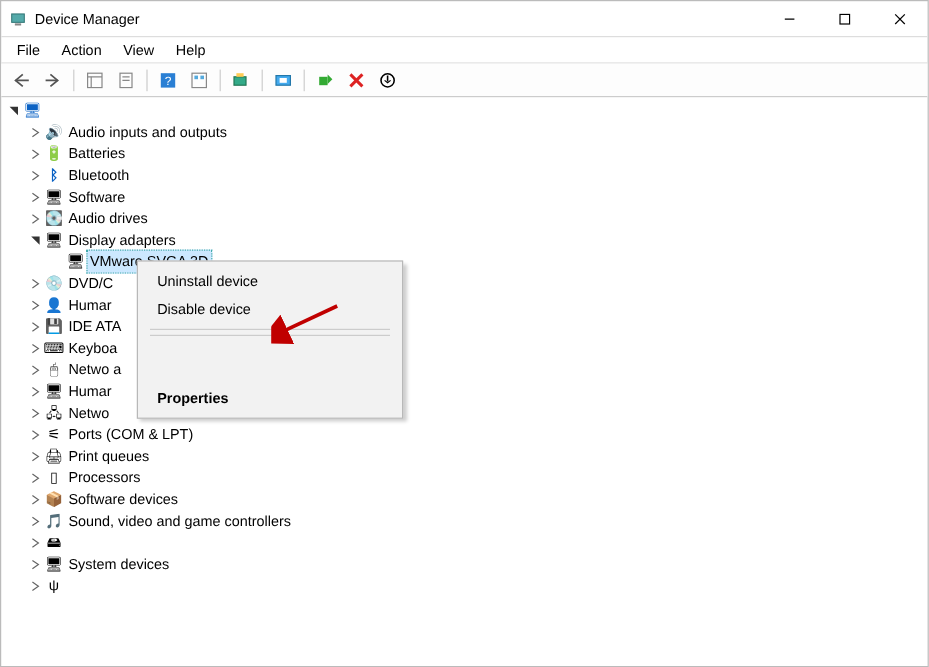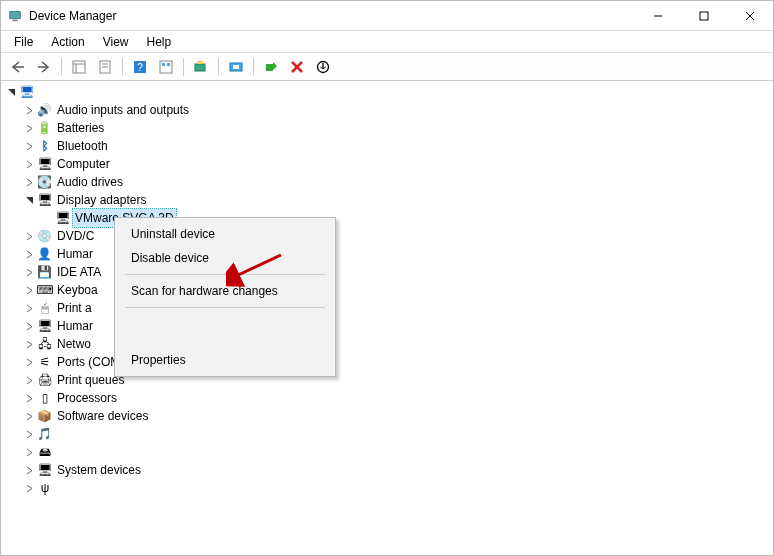--- a/index.html
+++ b/index.html
@@ -109,21 +109,21 @@
   }
   .ctx-item {
     padding: 5px 14px;
     font-size: 12px;
   }
   .ctx-sep {
     height: 1px;
     background: #ccc;
     margin: 4px 8px;
   }
-  .ctx-bold { font-weight: 400; margin-top: 40px; }
+  .ctx-bold { font-weight: 700; margin-top: 40px; }
 
   
   .arrow-anno {
     position: absolute;
     left: 225px;
     top: 250px;
     pointer-events: none;
   }
 </style>
 </head>
@@ -278,21 +278,21 @@
       <span class="node-icon" style="font-size: 12px; color: rgb(11, 98, 196); font-weight: bold;">ᛒ</span>
       <span class="node-label">Bluetooth</span>
     </div>
     <div class="tree-row indent-1">
       <span class="chevron">
         <svg width="9" height="9">
           <path d="M2 1 L7 4.5 L2 8" fill="none" stroke="#666" stroke-width="1"></path>
         </svg>
       </span>
       <span class="node-icon" style="font-size: 12px;">🖥</span>
-      <span class="node-label">Computer</span>
+      <span class="node-label">Software</span>
     </div>
     <div class="tree-row indent-1">
       <span class="chevron">
         <svg width="9" height="9">
           <path d="M2 1 L7 4.5 L2 8" fill="none" stroke="#666" stroke-width="1"></path>
         </svg>
       </span>
       <span class="node-icon" style="font-size: 12px;">💽</span>
       <span class="node-label">Audio drives</span>
     </div>
@@ -346,21 +346,21 @@
       <span class="node-icon" style="font-size: 12px;">⌨</span>
       <span class="node-label">Keyboa</span>
     </div>
     <div class="tree-row indent-1">
       <span class="chevron">
         <svg width="9" height="9">
           <path d="M2 1 L7 4.5 L2 8" fill="none" stroke="#666" stroke-width="1"></path>
         </svg>
       </span>
       <span class="node-icon" style="font-size: 12px;">🖱</span>
-      <span class="node-label">Print a</span>
+      <span class="node-label">Netwo a</span>
     </div>
     <div class="tree-row indent-1">
       <span class="chevron">
         <svg width="9" height="9">
           <path d="M2 1 L7 4.5 L2 8" fill="none" stroke="#666" stroke-width="1"></path>
         </svg>
       </span>
       <span class="node-icon" style="font-size: 12px;">🖥</span>
       <span class="node-label">Humar</span>
     </div>
@@ -409,20 +409,21 @@
       <span class="node-icon" style="font-size: 12px;">📦</span>
       <span class="node-label">Software devices</span>
     </div>
     <div class="tree-row indent-1">
       <span class="chevron">
         <svg width="9" height="9">
           <path d="M2 1 L7 4.5 L2 8" fill="none" stroke="#666" stroke-width="1"></path>
         </svg>
       </span>
       <span class="node-icon" style="font-size: 12px;">🎵</span>
+      <span class="node-label">Sound, video and game controllers</span>
     </div>
     <div class="tree-row indent-1">
       <span class="chevron">
         <svg width="9" height="9">
           <path d="M2 1 L7 4.5 L2 8" fill="none" stroke="#666" stroke-width="1"></path>
         </svg>
       </span>
       <span class="node-icon" style="font-size: 12px;">🖴</span>
     </div>
     <div class="tree-row indent-1">
@@ -441,21 +442,20 @@
         </svg>
       </span>
       <span class="node-icon" style="font-size: 12px;">ψ</span>
     </div>
   </div>
 
 <div class="context-menu" id="ctx">
     <div class="ctx-item">Uninstall device</div>
     <div class="ctx-item">Disable device</div>
     <div class="ctx-sep"></div>
-    <div class="ctx-item">Scan for hardware changes</div>
     <div class="ctx-sep"></div>
     <div class="ctx-item ctx-bold">Properties</div>
   </div>
 
 <svg class="arrow-anno" width="60" height="36">
   <defs>
     <marker id="ah" markerWidth="9" markerHeight="9" refX="2" refY="4.5" orient="auto">
       <path d="M0,0 L9,4.5 L0,9 Z" fill="#c00000"></path>
     </marker>
   </defs>

